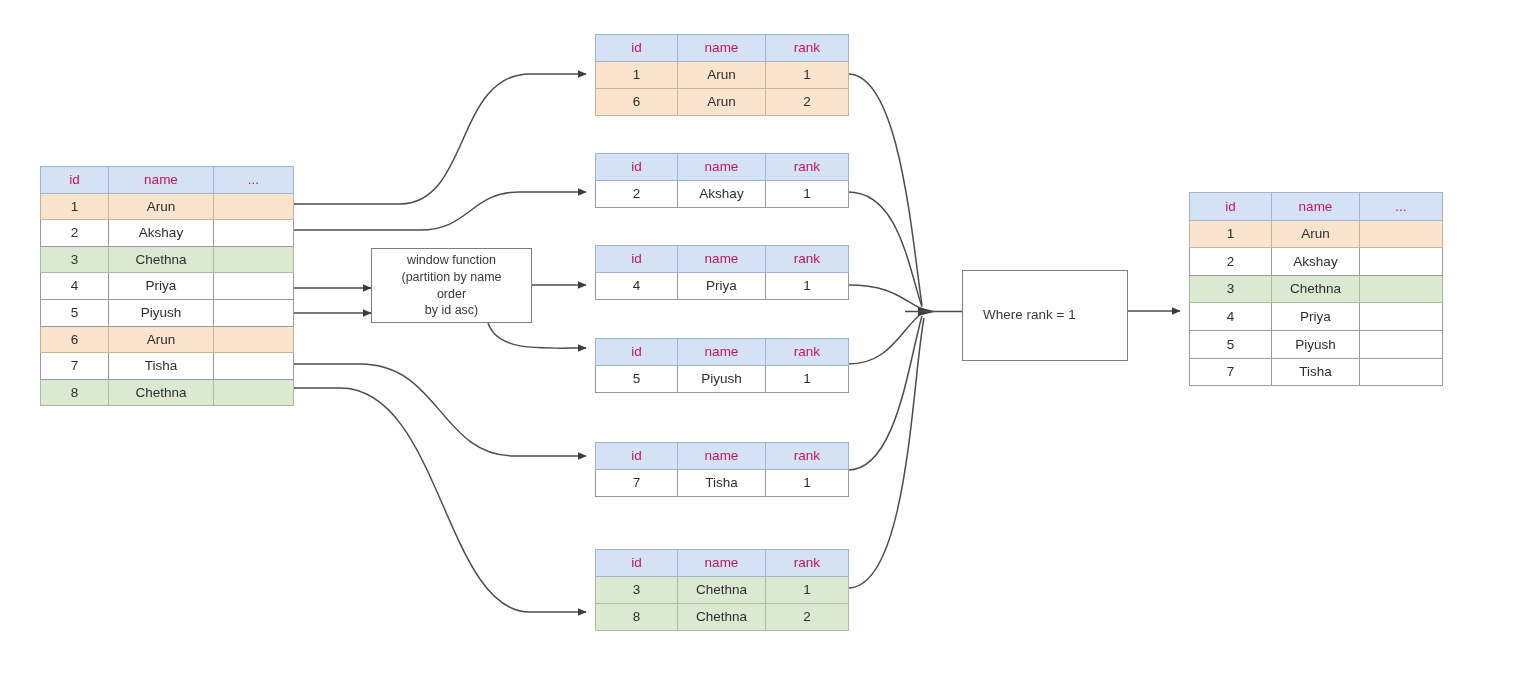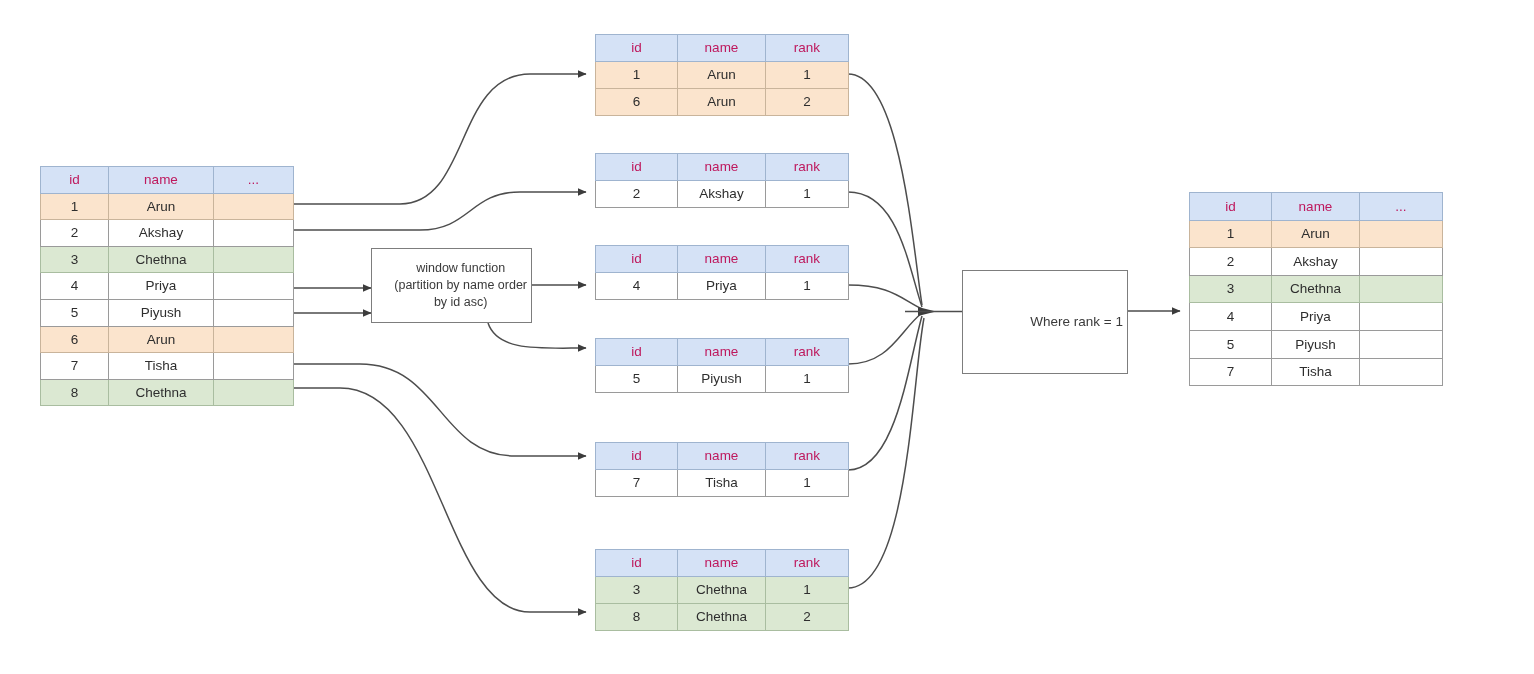--- a/index.html
+++ b/index.html
@@ -82,29 +82,29 @@
   #t-result col.c3 { width: 83px; }
   #t-result td { height: 26.6px; }
 
   .procbox {
     position: absolute;
     box-sizing: border-box;
     border: 1px solid #7d7d7d;
     background: #ffffff;
     display: flex;
     align-items: center;
-    justify-content: flex-end;
+    justify-content: flex-start;
     text-align: center;
     font-size: 12.5px;
     line-height: 1.35;
     color: #3a3a3a;
-    padding: 2px 4px;
+    padding: 2px 20px;
   }
   #box-window { left: 371px; top: 248px; width: 161px; height: 75px; }
-  #box-where  { left: 962px; top: 270px; width: 166px; height: 104px; font-size: 13.5px; }
+  #box-where  { left: 962px; top: 270px; width: 166px; height: 91px; font-size: 13.5px; }
   .procbox span { display: block; }
 </style>
 </head>
 <body>
 
 <div id="canvas">
 
   <svg id="edges" viewBox="0 0 1534 674" xmlns="http://www.w3.org/2000/svg">
     <defs>
       <marker id="arrow" markerWidth="9" markerHeight="9" refX="8" refY="4.5" orient="auto" markerUnits="userSpaceOnUse">

